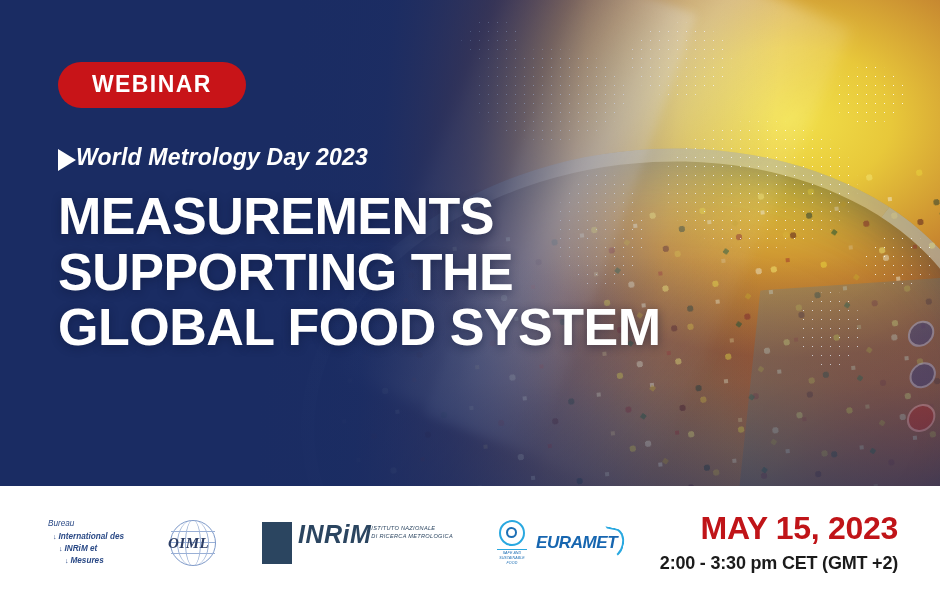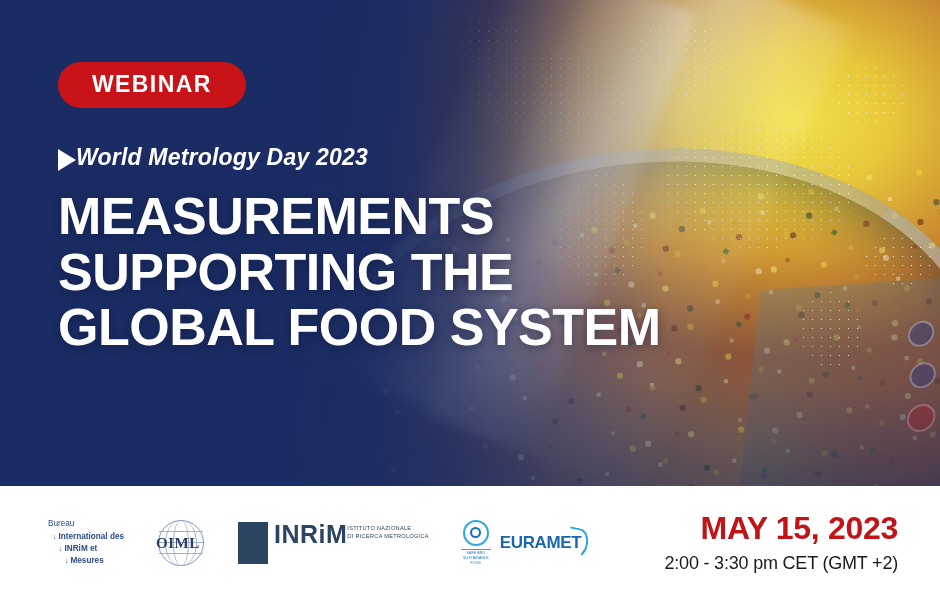--- a/index.html
+++ b/index.html
@@ -208,21 +208,21 @@
 
   
   .footer {
     position:absolute; left:0; top:486px;
     width:940px; height:114px;
     background:#ffffff;
     display:flex; align-items:center; justify-content:space-between;
     padding:0 42px 0 48px;
   }
 
-  .logos { display:flex; align-items:center; gap:32px; }
+  .logos { display:flex; align-items:center; gap:44px;font-style:italic; }
 
   
   .bipm { display:flex; align-items:center; font-size:8.2px; color:#2b4a86; line-height:1.5; }
   .bipm .rows { display:flex; flex-direction:column; }
   .bipm .r { display:flex; align-items:center; white-space:nowrap; }
   .bipm .arw { color:#2b4a86; font-size:7px; margin-right:2px; }
   .bipm .cap { font-weight:bold; }
   .bipm-r1 { padding-left:0; }
   .bipm-r2 { padding-left:5px; }
   .bipm-r3 { padding-left:11px; }
@@ -302,21 +302,21 @@
   }
 
   
   .datewrap { text-align:right; }
   .date {
     color:#c01418;
     font-size:32px; font-weight:bold; letter-spacing:-0.3px; line-height:1.05;
   }
   .time {
     color:#1b1b1b;
-    font-size:18px; font-weight:normal; margin-top:7px; letter-spacing:-0.2px;
+    font-size:18px; font-weight:bold; margin-top:7px; letter-spacing:-0.2px;
   }
 </style>
 </head>
 <body>
 
 <div id="banner">
 
   <div class="hero">
 
     <div class="photo">

